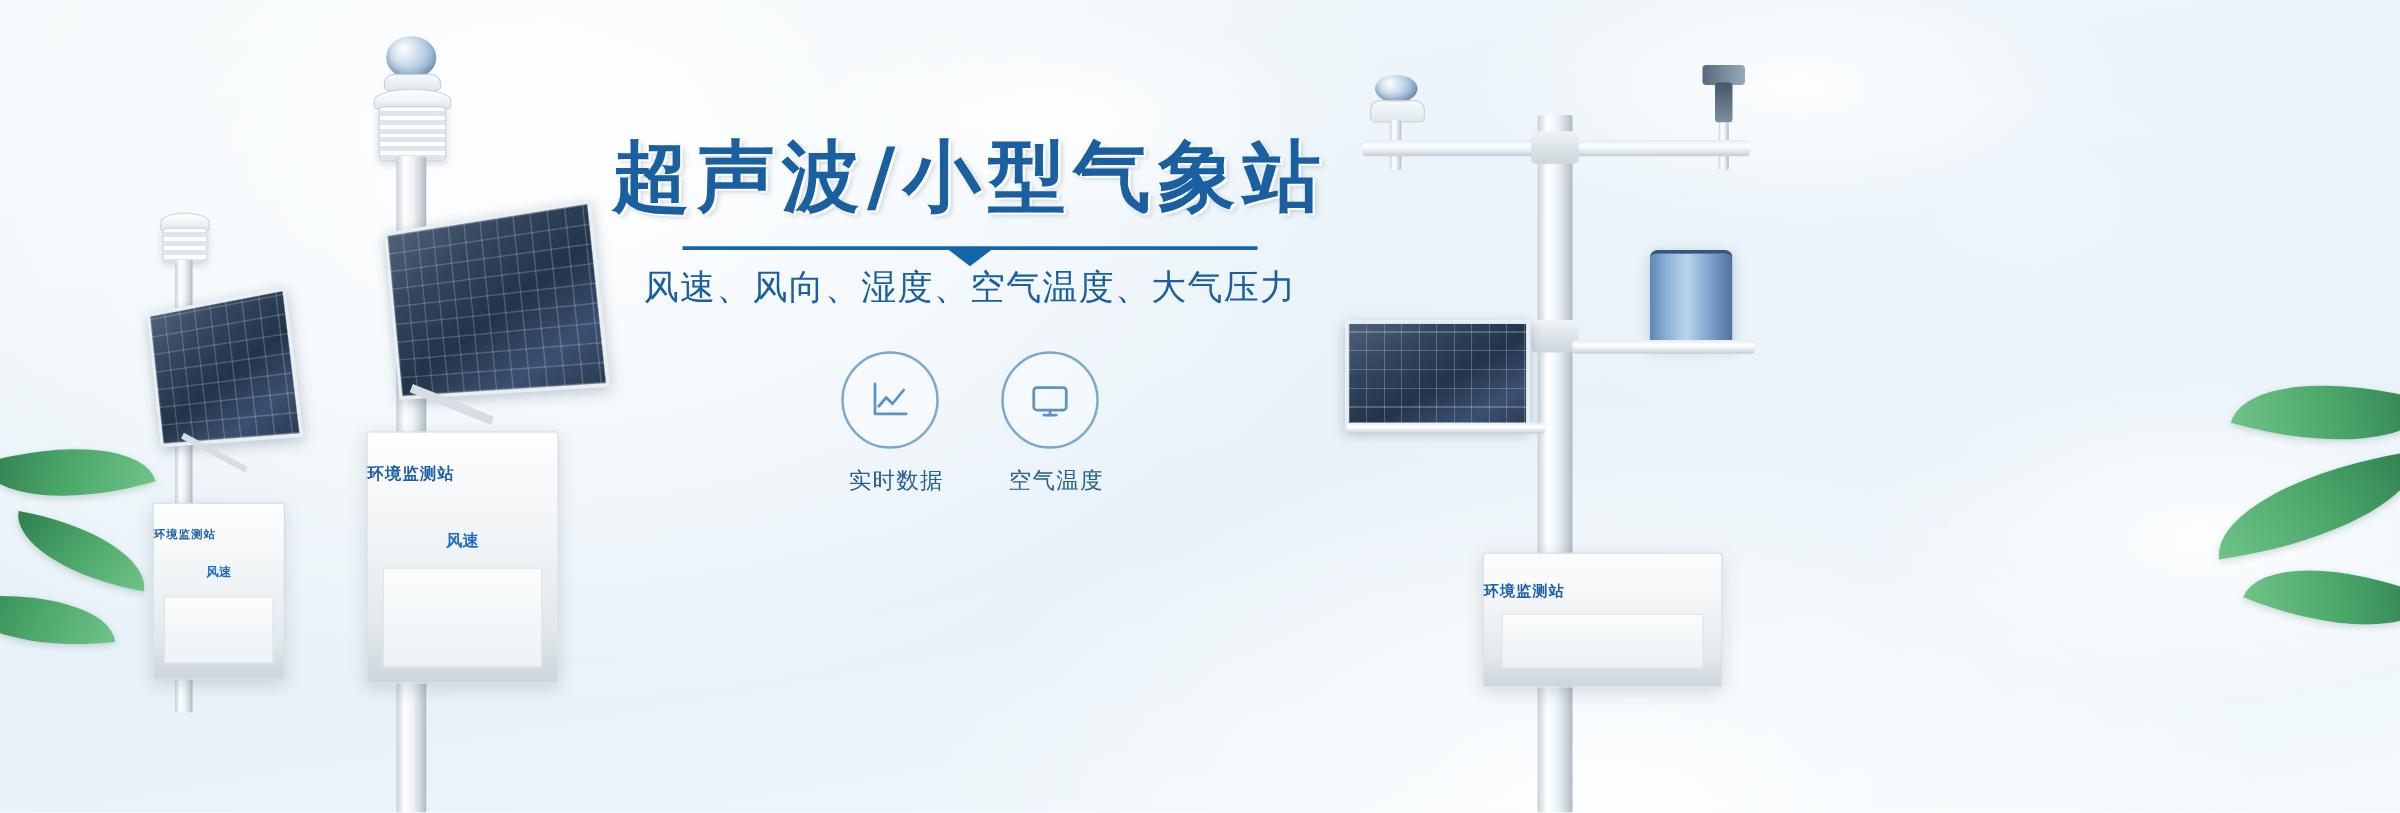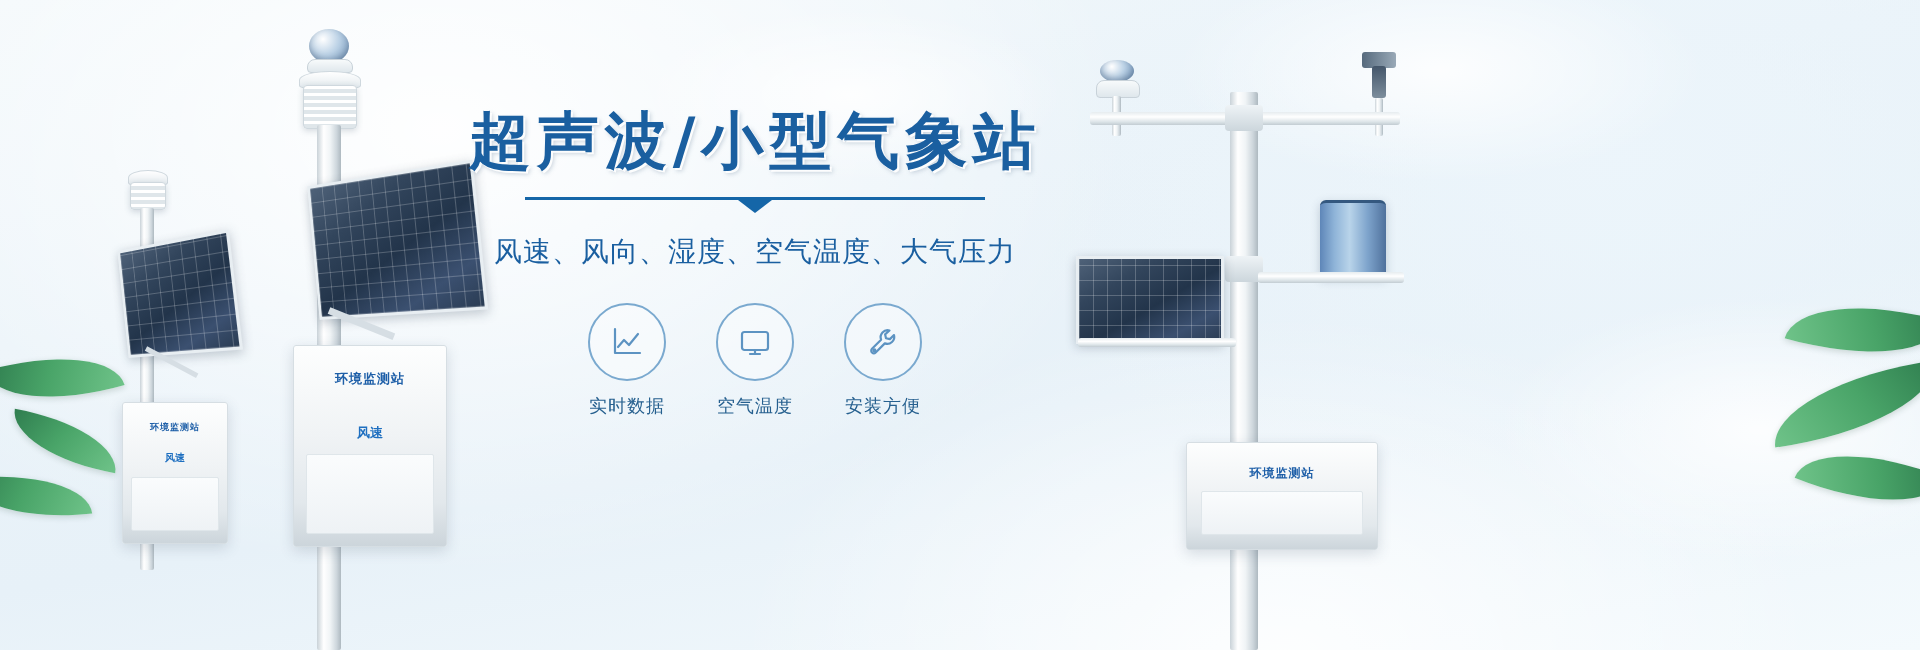--- a/index.html
+++ b/index.html
@@ -77,21 +77,20 @@
   .box {
     position: absolute;
     background: linear-gradient(180deg, #fdfefe 0%, #f0f3f5 45%, #e2e8ec 78%, #ccd5db 100%);
     border: 1px solid #d6dee3;
     border-radius: 3px;
     box-shadow: 0 4px 14px rgba(60,80,100,0.18);
   }
   .box-label {
     position: absolute;
     left: 0; right: 0;
-    text-align: center;
     color: #1e5fa8;
     font-weight: bold;
     letter-spacing: 1px;
     white-space: nowrap;
   }
   .brand {
     position: absolute;
     left: 0; right: 0;
     text-align: center;
     color: #1e6fc0;
@@ -141,21 +140,21 @@
   .leaf {
     position: absolute;
     background: linear-gradient(120deg, #2f7d4f 0%, #49a468 45%, #6fc389 100%);
     border-radius: 0 100% 0 100%;
     box-shadow: 0 2px 6px rgba(20,60,40,0.18);
   }
 
   
   .content {
     position: absolute;
-    left: 455px;
+    left: 476px;
     top: 108px;
     width: 600px;
     text-align: center;
   }
   .headline {
     font-family: "DejaVu Sans", "Liberation Sans", sans-serif;
     font-size: 62px;
     font-weight: bold;
     color: #1a5fa0;
     letter-spacing: 6px;
@@ -189,33 +188,33 @@
     border-top: 13px solid #1566a8;
   }
   .subline {
     font-family: "DejaVu Sans", "Liberation Sans", sans-serif;
     font-size: 28px;
     color: #1a5fa0;
     letter-spacing: 1px;
     margin: 0;
     white-space: nowrap;
   }
-  .subline-1 { margin-top: 22px; }
+  .subline-1 { }
   .subline-2 { margin-top: 18px; }
 
   
   .features {
     display: flex;
     justify-content: center;
     gap: 42px;
     margin-top: 32px;
   }
   .feature {
     width: 86px;
-    text-align: center;
+    text-align: right;
   }
   .feature-circle {
     width: 74px;
     height: 74px;
     margin: 0 auto;
     border: 2px solid #7aa9cf;
     border-radius: 50%;
     display: flex;
     align-items: center;
     justify-content: center;
@@ -344,25 +343,16 @@
         <div class="feature-circle">
           <svg width="40" height="40" viewBox="0 0 40 40" fill="none" stroke="#5c93c2" stroke-width="2.2" stroke-linecap="round" stroke-linejoin="round">
             <rect x="7" y="10" width="26" height="18" rx="2.5"></rect>
             <line x1="15" y1="32" x2="25" y2="32"></line>
             <line x1="20" y1="28" x2="20" y2="32"></line>
           </svg>
         </div>
         <div class="feature-label">空气温度</div>
       </div>
 
-      <div class="feature">
-        <div class="feature-circle">
-          <svg width="40" height="40" viewBox="0 0 40 40" fill="none" stroke="#5c93c2" stroke-width="2.2" stroke-linecap="round" stroke-linejoin="round">
-            <path d="M26.5 8.5a7 7 0 0 0-8.4 9.2L9 26.8a2.6 2.6 0 0 0 3.7 3.7l9.1-9.1a7 7 0 0 0 9.2-8.4l-4.1 4.1-3.9-.9-.9-3.9z"></path>
-            <circle cx="11.4" cy="28.4" r="1"></circle>
-          </svg>
-        </div>
-        <div class="feature-label">安装方便</div>
-      </div>
 
     </div>
   </div>
 </div>
 
 </body></html>

